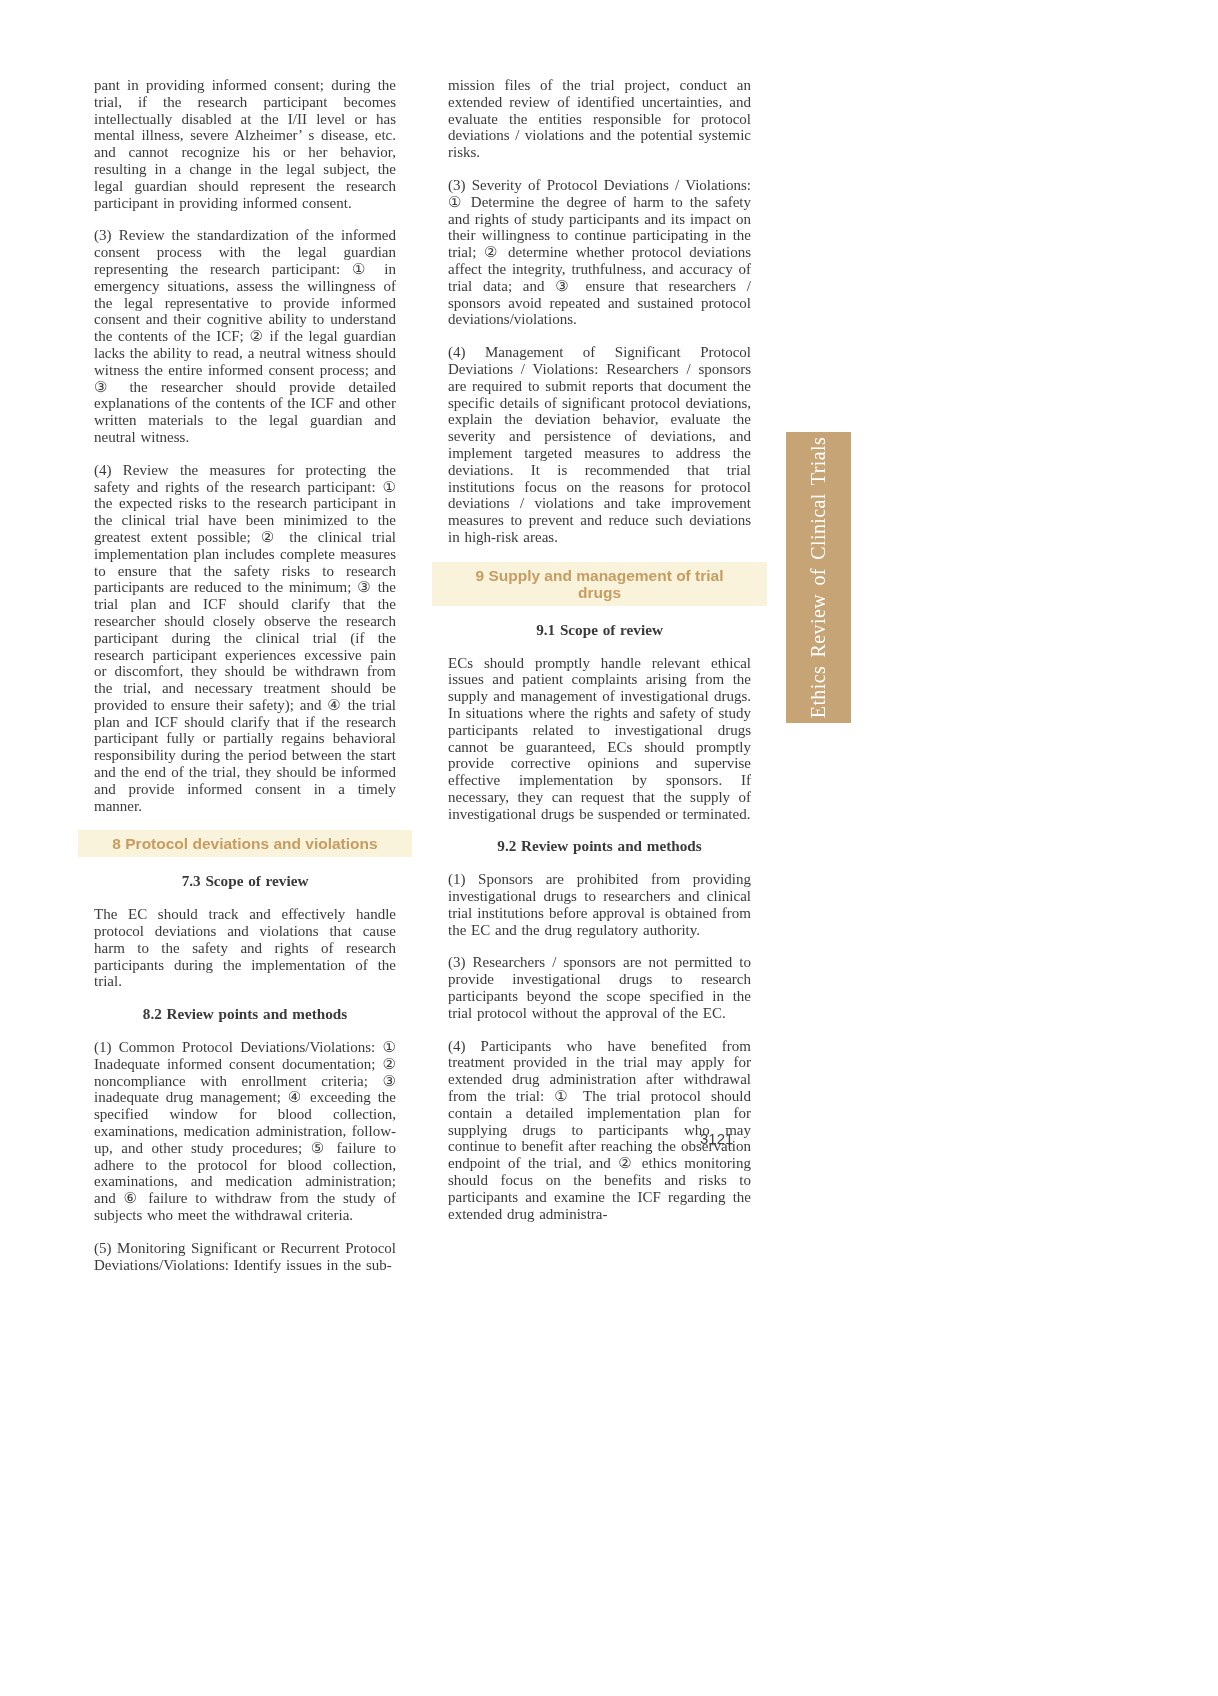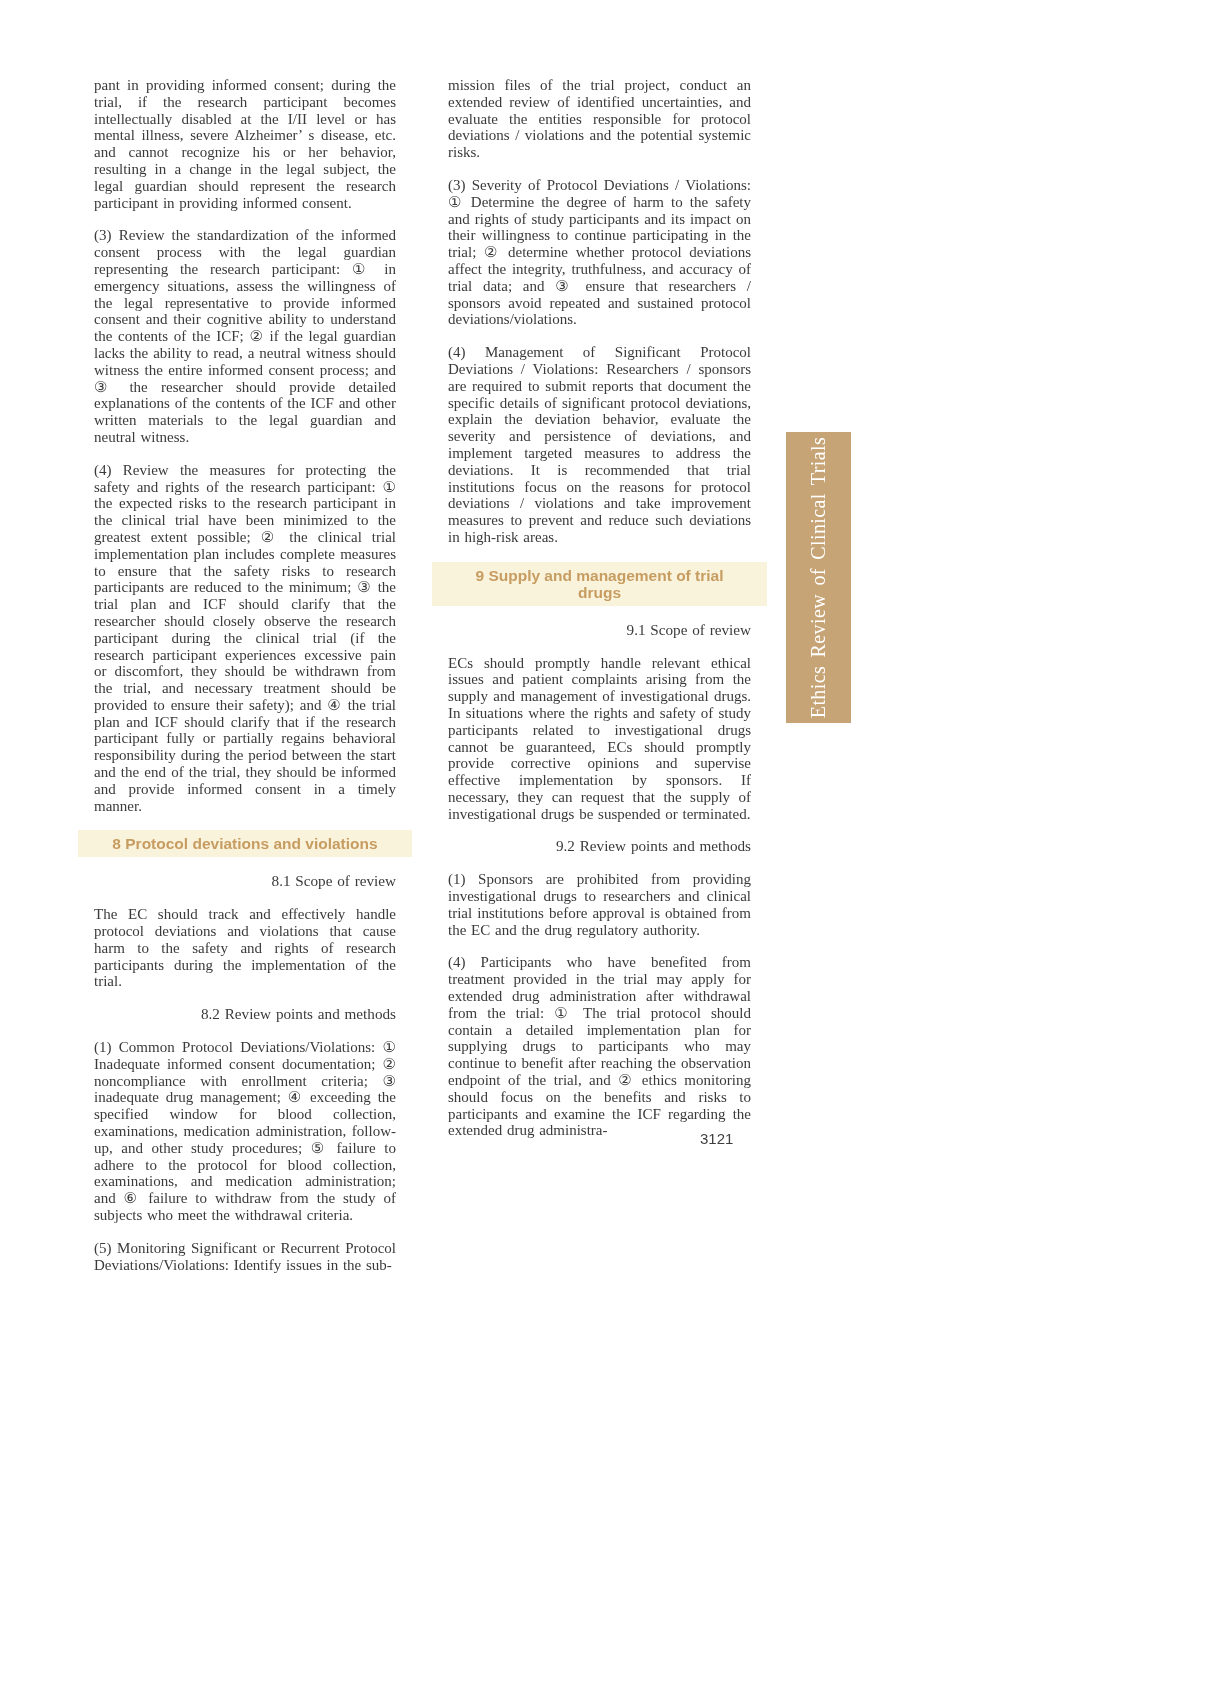--- a/index.html
+++ b/index.html
@@ -13,21 +13,21 @@
   }
   .col-left  { left:78px;  width:334px; }
   .col-right { left:432px; width:335px; }
   .col p { margin:16px; }
   .band {
     background:var(--band-bg,#faf3dc); color:var(--band-fg,#c79c61);
     font-family:"Liberation Sans", "DejaVu Sans", sans-serif;
     font-weight:bold; font-size:15.5px; line-height:17px; text-align:center;
     padding:5px 20px; margin:6px 0 9px; word-spacing:normal;
   }
-  .subhead { margin:9px 0 7px; font-size:15.2px; text-align:right; }
+  .subhead { margin:9px 0 7px; font-size:15.2px; text-align:center;font-weight:bold; }
   .side-tab {
     position:absolute; left:786px; top:432px; width:65px; height:291px;
     background:var(--tab-bg,#c6a476);
   }
   .side-tab-text {
     position:absolute; left:-113px; top:113px; width:291px; height:65px;
     transform:rotate(-90deg);
     display:flex; align-items:center; justify-content:center;
     color:var(--tab-fg,#ffffff); font-size:20px; letter-spacing:0.4px; word-spacing:3px;
     font-family:"Liberation Serif", "DejaVu Serif", serif; white-space:nowrap;
@@ -41,36 +41,37 @@
 </head>
 <body>
 
 <div class="page">
 
   <div class="col col-left">
     <p>pant in providing informed consent; during the trial, if the research participant becomes intellectually disabled at the I/II level or has mental illness, severe Alzheimer’ s disease, etc. and cannot recognize his or her behavior, resulting in a change in the legal subject, the legal guardian should represent the research participant in providing informed consent.</p>
     <p>(3) Review the standardization of the informed consent process with the legal guardian representing the research participant: ① in emergency situations, assess the willingness of the legal representative to provide informed consent and their cognitive ability to understand the contents of the ICF; ② if the legal guardian lacks the ability to read, a neutral witness should witness the entire informed consent process; and ③ the researcher should provide detailed explanations of the contents of the ICF and other written materials to the legal guardian and neutral witness.</p>
     <p>(4) Review the measures for protecting the safety and rights of the research participant: ① the expected risks to the research participant in the clinical trial have been minimized to the greatest extent possible; ② the clinical trial implementation plan includes complete measures to ensure that the safety risks to research participants are reduced to the minimum; ③ the trial plan and ICF should clarify that the researcher should closely observe the research participant during the clinical trial (if the research participant experiences excessive pain or discomfort, they should be withdrawn from the trial, and necessary treatment should be provided to ensure their safety); and ④ the trial plan and ICF should clarify that if the research participant fully or partially regains behavioral responsibility during the period between the start and the end of the trial, they should be informed and provide informed consent in a timely manner.</p>
     <div class="band">8 Protocol deviations and violations</div>
-    <p class="subhead">8.1 Scope of review</p>
+    <p class="subhead">7.3 Scope of review</p>
     <p>The EC should track and effectively handle protocol deviations and violations that cause harm to the safety and rights of research participants during the implementation of the trial.</p>
     <p class="subhead">8.2 Review points and methods</p>
     <p>(1) Common Protocol Deviations/Violations: ① Inadequate informed consent documentation; ② noncompliance with enrollment criteria; ③ inadequate drug management; ④ exceeding the specified window for blood collection, examinations, medication administration, follow-up, and other study procedures; ⑤ failure to adhere to the protocol for blood collection, examinations, and medication administration; and ⑥ failure to withdraw from the study of subjects who meet the withdrawal criteria.</p>
     <p>(5) Monitoring Significant or Recurrent Protocol Deviations/Violations: Identify issues in the sub-</p>
   </div>
 
   <div class="col col-right">
     <p>mission files of the trial project, conduct an extended review of identified uncertainties, and evaluate the entities responsible for protocol deviations / violations and the potential systemic risks.</p>
     <p>(3) Severity of Protocol Deviations / Violations: ① Determine the degree of harm to the safety and rights of study participants and its impact on their willingness to continue participating in the trial; ② determine whether protocol deviations affect the integrity, truthfulness, and accuracy of trial data; and ③ ensure that researchers / sponsors avoid repeated and sustained protocol deviations/violations.</p>
     <p>(4) Management of Significant Protocol Deviations / Violations: Researchers / sponsors are required to submit reports that document the specific details of significant protocol deviations, explain the deviation behavior, evaluate the severity and persistence of deviations, and implement targeted measures to address the deviations. It is recommended that trial institutions focus on the reasons for protocol deviations / violations and take improvement measures to prevent and reduce such deviations in high-risk areas.</p>
     <div class="band">9 Supply and management of trial drugs</div>
     <p class="subhead">9.1 Scope of review</p>
     <p>ECs should promptly handle relevant ethical issues and patient complaints arising from the supply and management of investigational drugs. In situations where the rights and safety of study participants related to investigational drugs cannot be guaranteed, ECs should promptly provide corrective opinions and supervise effective implementation by sponsors. If necessary, they can request that the supply of investigational drugs be suspended or terminated.</p>
     <p class="subhead">9.2 Review points and methods</p>
     <p>(1) Sponsors are prohibited from providing investigational drugs to researchers and clinical trial institutions before approval is obtained from the EC and the drug regulatory authority.</p>
+    <p>(3) Researchers / sponsors are not permitted to provide investigational drugs to research participants beyond the scope specified in the trial protocol without the approval of the EC.</p>
     <p>(4) Participants who have benefited from treatment provided in the trial may apply for extended drug administration after withdrawal from the trial: ① The trial protocol should contain a detailed implementation plan for supplying drugs to participants who may continue to benefit after reaching the observation endpoint of the trial, and ② ethics monitoring should focus on the benefits and risks to participants and examine the ICF regarding the extended drug administra-</p>
   </div>
 
   <div class="side-tab">
     <span class="side-tab-text">Ethics Review of Clinical Trials</span>
   </div>
 
   <div class="page-number">3121</div>
 
 </div>

